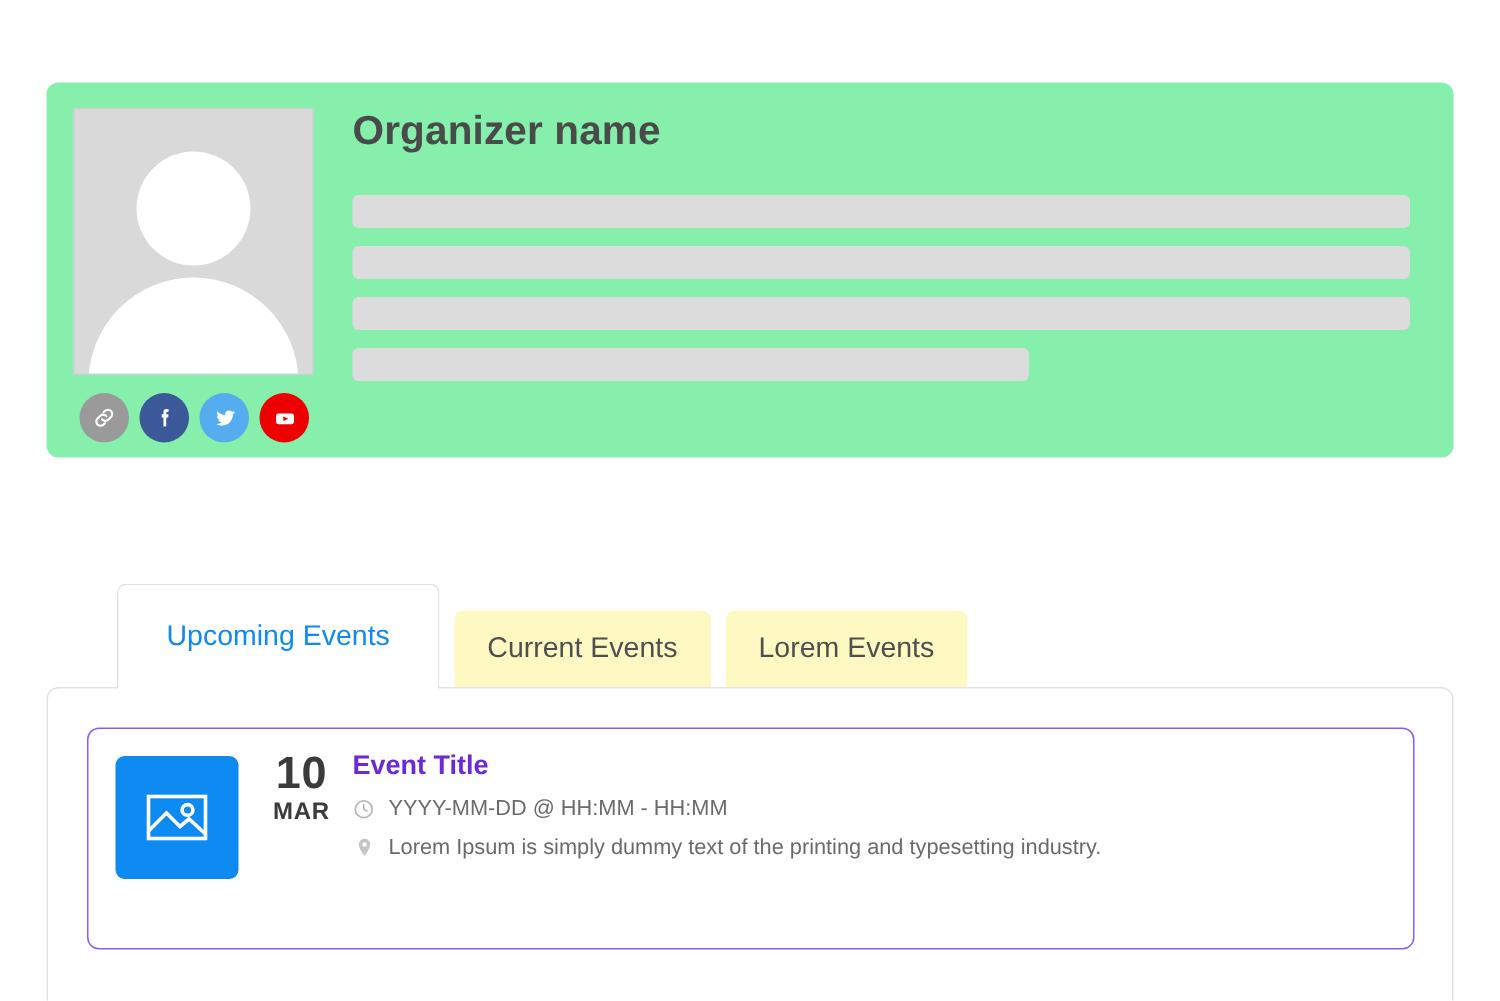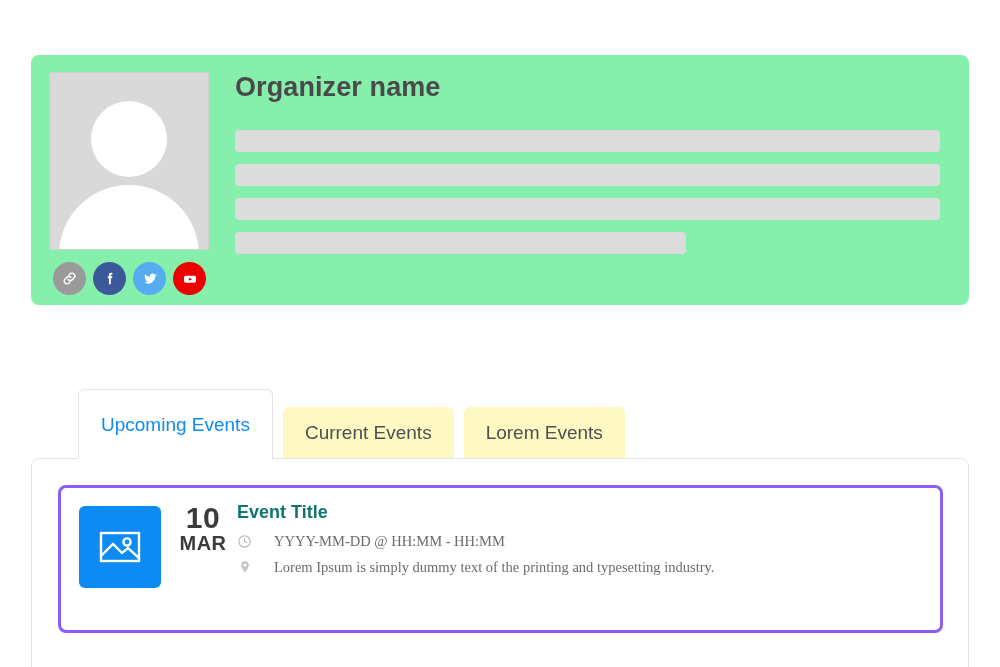--- a/index.html
+++ b/index.html
@@ -127,21 +127,21 @@
     box-sizing: border-box;
     margin-right: 10px;
   }
   .tab.active {
     background: #ffffff;
     color: #0d8bf2;
     border: 1px solid #e3e3e3;
     border-bottom: none;
     height: 70px;
     line-height: 70px;
-    padding: 0 22px;
+    padding: 0 32px;
     position: relative;
     z-index: 3;
   }
   .tab.active::after {
     content: "";
     position: absolute;
     left: 0;
     right: 0;
     bottom: -2px;
     height: 3px;
@@ -162,21 +162,21 @@
     z-index: 1;
   }
 
   .event-card {
     position: absolute;
     left: 26px;
     top: 26px;
     width: 885px;
     height: 148px;
     background: #ffffff;
-    border: 3px solid #8b5cf6;
+    border: 1px solid #8b5cf6;
     border-radius: 8px;
     box-sizing: border-box;
   }
 
   .event-thumb {
     position: absolute;
     left: 18px;
     top: 18px;
     width: 82px;
     height: 82px;
@@ -195,48 +195,47 @@
     text-align: center;
     color: #3b3b3b;
   }
   .event-day {
     font-size: 30px;
     font-weight: bold;
     line-height: 32px;
     letter-spacing: 0.5px;
   }
   .event-month {
-    font-size: 20px;
+    font-size: 16px;
     font-weight: bold;
     line-height: 19px;
     letter-spacing: 0.5px;
   }
 
   .event-body {
     position: absolute;
     left: 176px;
     top: 12px;
     right: 16px;
   }
   .event-title {
     font-size: 18px;
     font-weight: bold;
-    color: #0f766e;
+    color: #6d28d9;
     line-height: 24px;
     margin-bottom: 6px;
   }
   .event-meta {
     display: flex;
     align-items: center;
-    gap: 22px;
+    gap: 9px;
     font-size: 14.5px;
     color: #6b6b6b;
     line-height: 22px;
     margin-bottom: 4px;
-    font-family: Liberation Serif, serif;
   }
   .event-meta .meta-icon {
     width: 15px;
     height: 15px;
     flex: 0 0 15px;
     display: flex;
     align-items: center;
     justify-content: center;
   }
   .event-tags {

